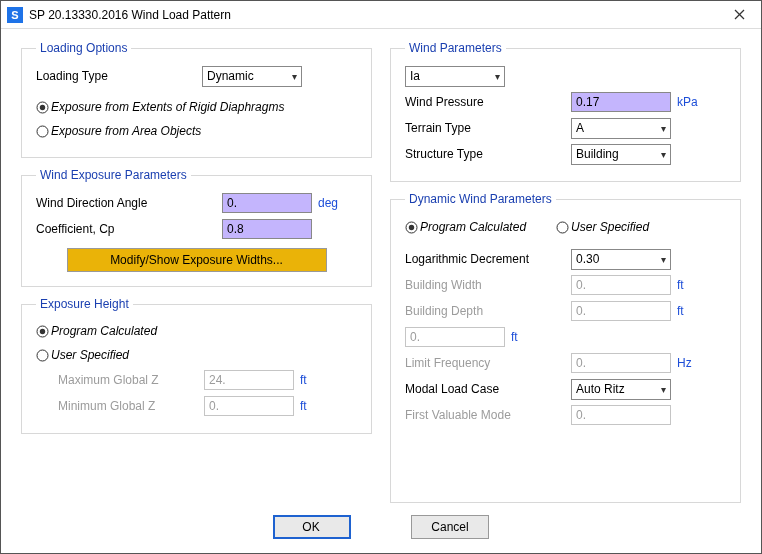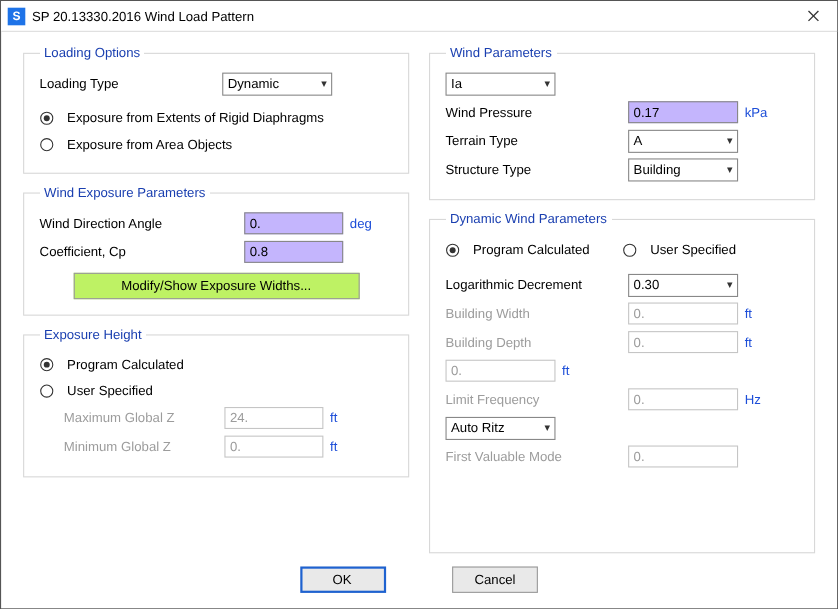--- a/index.html
+++ b/index.html
@@ -81,39 +81,39 @@
     border: 1px solid #888;
     height: 20px;
     padding: 1px 4px;
     font: inherit;
     background:#c4b5fd;
     width: 90px;
   }
   .row .inp.disabled, .disabled { color:#9c9c9c; background:#fff; border-color:#c5c5c5; }
   .row .unit { width: 30px; text-align:left; color:#1d4ed8;}
   .radio {
-    display:flex; align-items:center; gap:12px; height:24px;
+    display:flex; align-items:center; gap:2px; height:24px;font-style:italic;
   }
   .radio svg, .radio .dot {
     width:13px; height:13px; flex: 0 0 13px;
   }
   .select {
     border:1px solid #888; height:21px; width:100px; background:#fff;
     display:flex; align-items:center; justify-content:space-between;
     padding:0 4px 0 4px;
   }
   .select .chev { font-size:10px; color:#333; }
   .btn {
     border:1px solid #999; background:#e9e9e9; padding:3px 14px; height:24px;
     display:flex; align-items:center; justify-content:center; cursor:pointer;
     min-width:78px;
   }
   .btn.primary { border:2px solid #1e62d0; background:#e9e9e9;padding-left:12px; }
   .wide-btn {
-    border:1px solid #999; background:#bef264; height:24px;
+    border:1px solid #999; background:#eab308; height:24px;
     display:flex; align-items:center; justify-content:center; cursor:pointer;
     margin: 6px auto 0 auto; width: 260px;
   }
   .buttons {
     display:flex; justify-content:center; gap:60px; padding: 12px 0 6px 0;
   }
   .indent { margin-left:22px; }
   .muted { color:#9c9c9c; }
 </style>
 </head>
@@ -275,20 +275,21 @@
           <div class="row">
             <input class="inp disabled" style="width: 100px;" readonly="" value="0.">
             <span class="unit muted">ft</span>
           </div>
           <div class="row">
             <span class="lbl muted">Limit Frequency</span>
             <input class="inp disabled" style="width: 100px;" readonly="" value="0.">
             <span class="unit muted">Hz</span>
           </div>
           <div class="row">
+            <span class="lbl">Modal Load Case</span>
             <div class="select">
               <span>Auto Ritz</span>
               <span class="chev">▾</span>
             </div>
           </div>
           <div class="row">
             <span class="lbl muted">First Valuable Mode</span>
             <input class="inp disabled" style="width: 100px;" readonly="" value="0.">
           </div>
         </fieldset>

